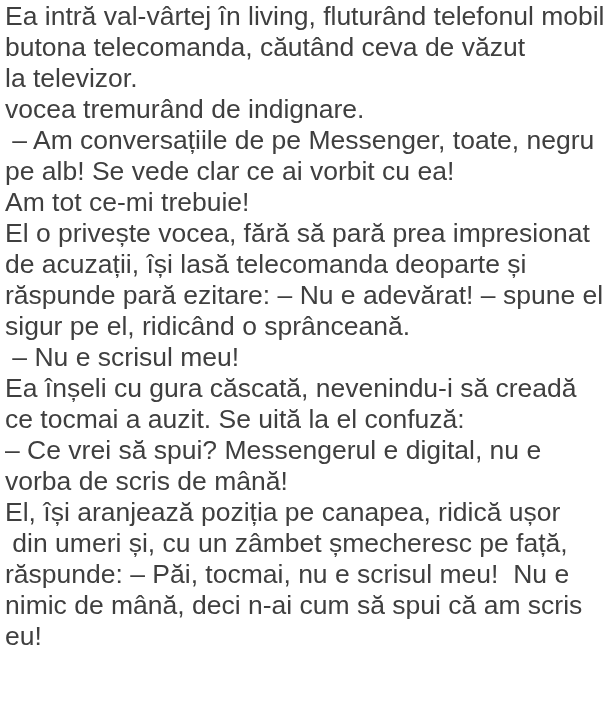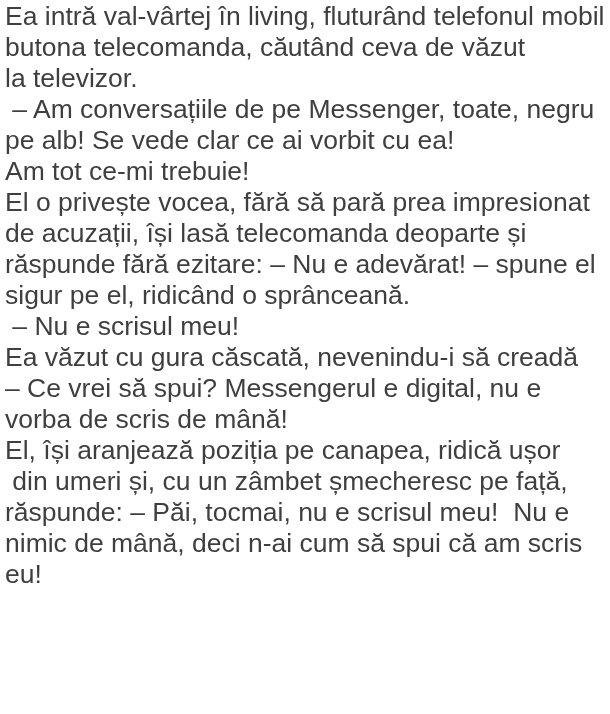--- a/index.html
+++ b/index.html
@@ -24,29 +24,31 @@
     white-space: pre;
   }
 </style>
 </head>
 <body>
 
 <main class="page">
   <div class="line">Ea intră val-vârtej în living, fluturând telefonul mobil</div>
   <div class="line">butona telecomanda, căutând ceva de văzut</div>
   <div class="line">la televizor.</div>
+  <div class="line">vocea tremurând de indignare.</div>
   <div class="line"> – Am conversațiile de pe Messenger, toate, negru</div>
   <div class="line">pe alb! Se vede clar ce ai vorbit cu ea!</div>
   <div class="line">Am tot ce-mi trebuie!</div>
   <div class="line">El o privește vocea, fără să pară prea impresionat</div>
   <div class="line">de acuzații, își lasă telecomanda deoparte și</div>
-  <div class="line">răspunde fără ezitare: – Nu e adevărat! – spune el</div>
+  <div class="line">răspunde pară ezitare: – Nu e adevărat! – spune el</div>
   <div class="line">sigur pe el, ridicând o sprânceană.</div>
   <div class="line"> – Nu e scrisul meu!</div>
-  <div class="line">Ea văzut cu gura căscată, nevenindu-i să creadă</div>
+  <div class="line">Ea înșeli cu gura căscată, nevenindu-i să creadă</div>
+  <div class="line">ce tocmai a auzit. Se uită la el confuză:</div>
   <div class="line">– Ce vrei să spui? Messengerul e digital, nu e</div>
   <div class="line">vorba de scris de mână!</div>
   <div class="line">El, își aranjează poziția pe canapea, ridică ușor</div>
   <div class="line"> din umeri și, cu un zâmbet șmecheresc pe față,</div>
   <div class="line">răspunde: – Păi, tocmai, nu e scrisul meu!  Nu e</div>
   <div class="line">nimic de mână, deci n-ai cum să spui că am scris</div>
   <div class="line">eu!</div>
 </main>
 
 </body></html>

